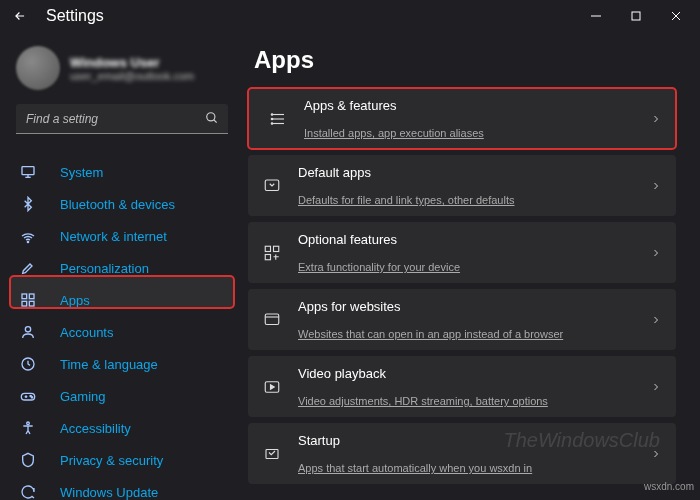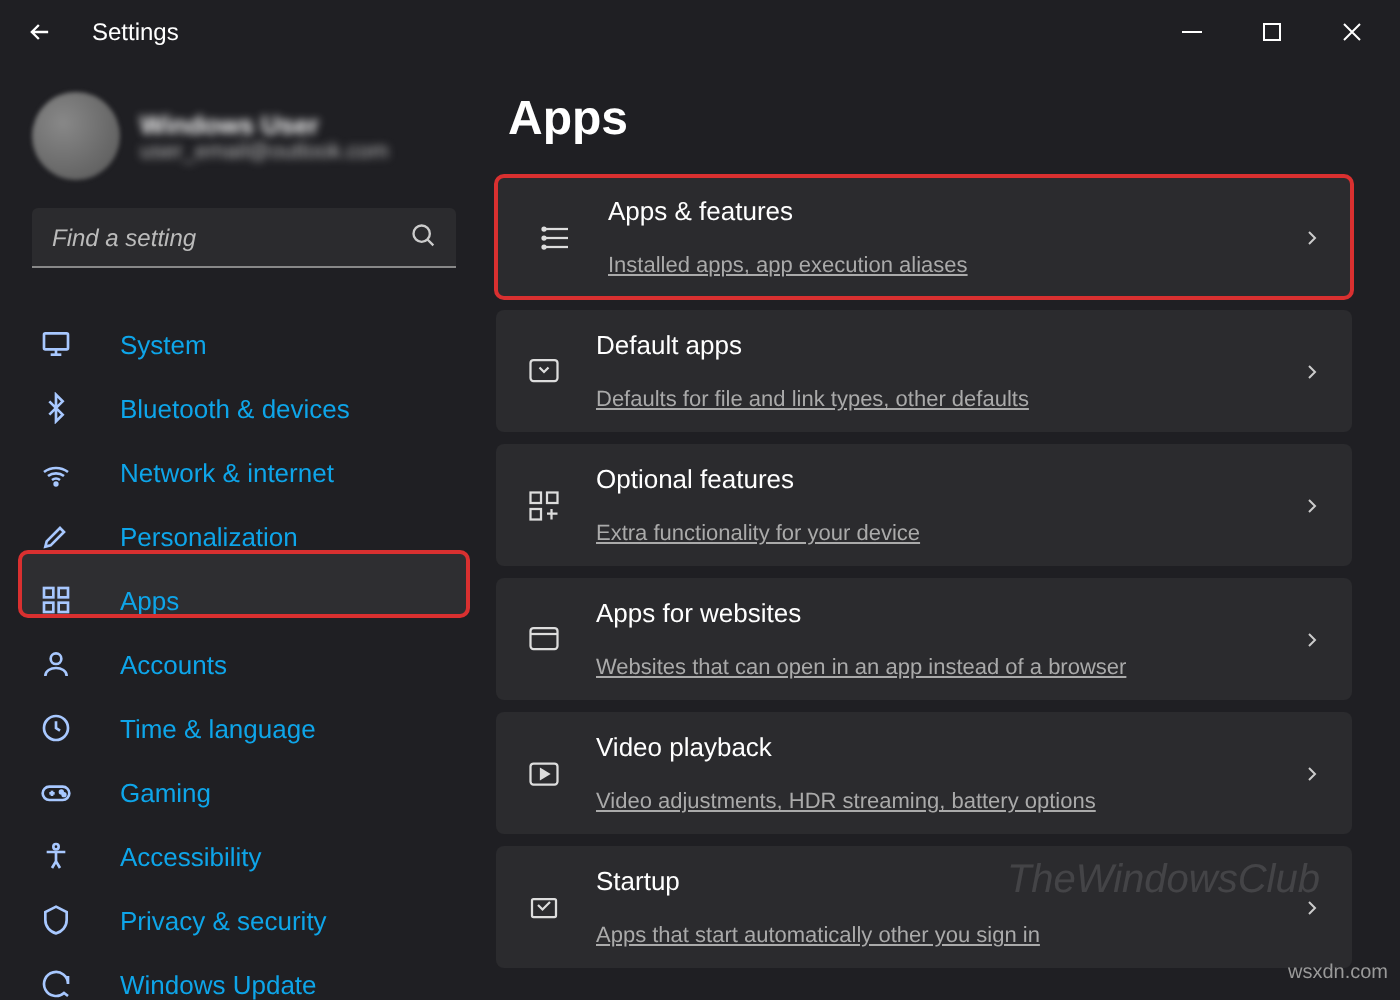--- a/index.html
+++ b/index.html
@@ -17,21 +17,21 @@
     display: flex;
     align-items: center;
     padding: 0 4px;
     background: #1f1f23;
   }
   .back-btn {
     width: 32px; height: 32px;
     display: flex; align-items: center; justify-content: center;
     cursor: pointer;
   }
-  .title { margin-left: 10px; font-size: 12px; }
+  .title { margin-left: 10px; font-size: 16px; }
   .win-controls { margin-left: auto; display: flex; }
   .win-btn { width: 40px; height: 32px; display:flex; align-items:center; justify-content:center; cursor:pointer; }
   .content { display: flex; height: calc(100% - 32px); }
   .sidebar { width: 240px; padding: 8px 6px 8px 10px; overflow-y: auto; }
   .user-block { display:flex; align-items:center; gap:10px; padding:6px 6px 14px 6px; }
   .avatar {
     width: 44px; height: 44px; border-radius: 50%;
     background: radial-gradient(circle at 35% 35%, #888, #555);
     filter: blur(1px);
   }
@@ -348,21 +348,21 @@
         </div>
         <div class="card">
           <span class="cic">
             <svg width="18" height="18" viewBox="0 0 24 24" fill="none" stroke="currentColor" stroke-width="1.5">
               <rect x="4" y="6" width="16" height="12" rx="1"></rect>
               <path d="M8 10l3 3 5-5"></path>
             </svg>
           </span>
           <div class="card-body">
             <div class="card-title">Startup</div>
-            <div class="card-sub">Apps that start automatically other you sign in</div>
+            <div class="card-sub">Apps that start automatically when you wsxdn in</div>
           </div>
           <span class="chev">
             <svg width="12" height="12" viewBox="0 0 24 24" fill="none" stroke="currentColor" stroke-width="2">
               <path d="M9 6l6 6-6 6"></path>
             </svg>
           </span>
         </div>
       </div>
   </main>
 </div>

